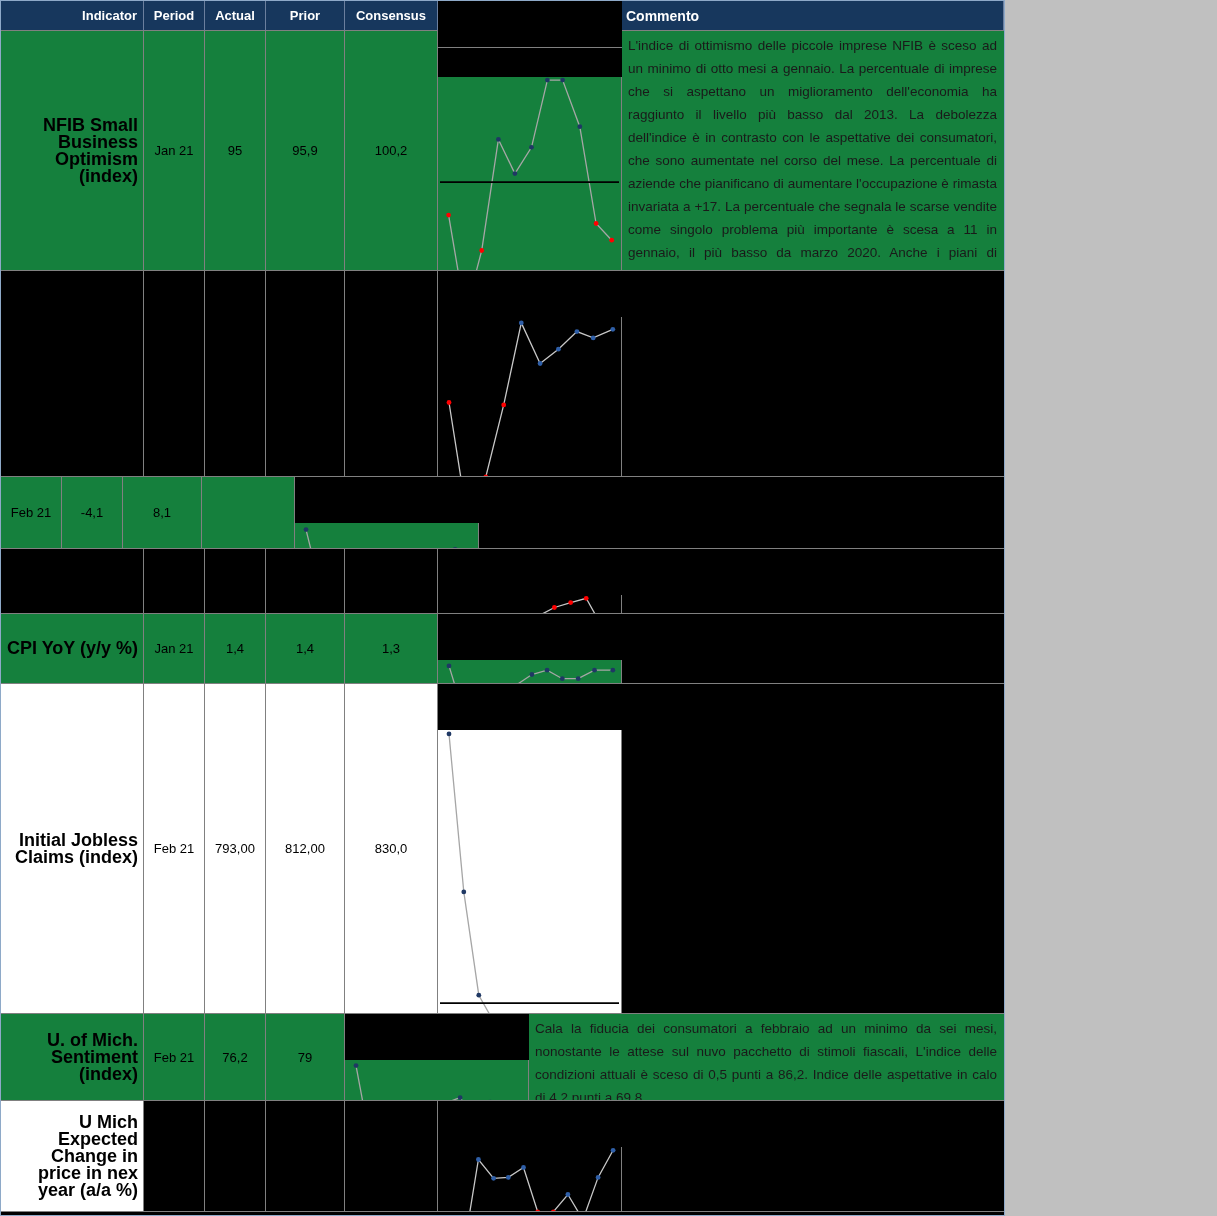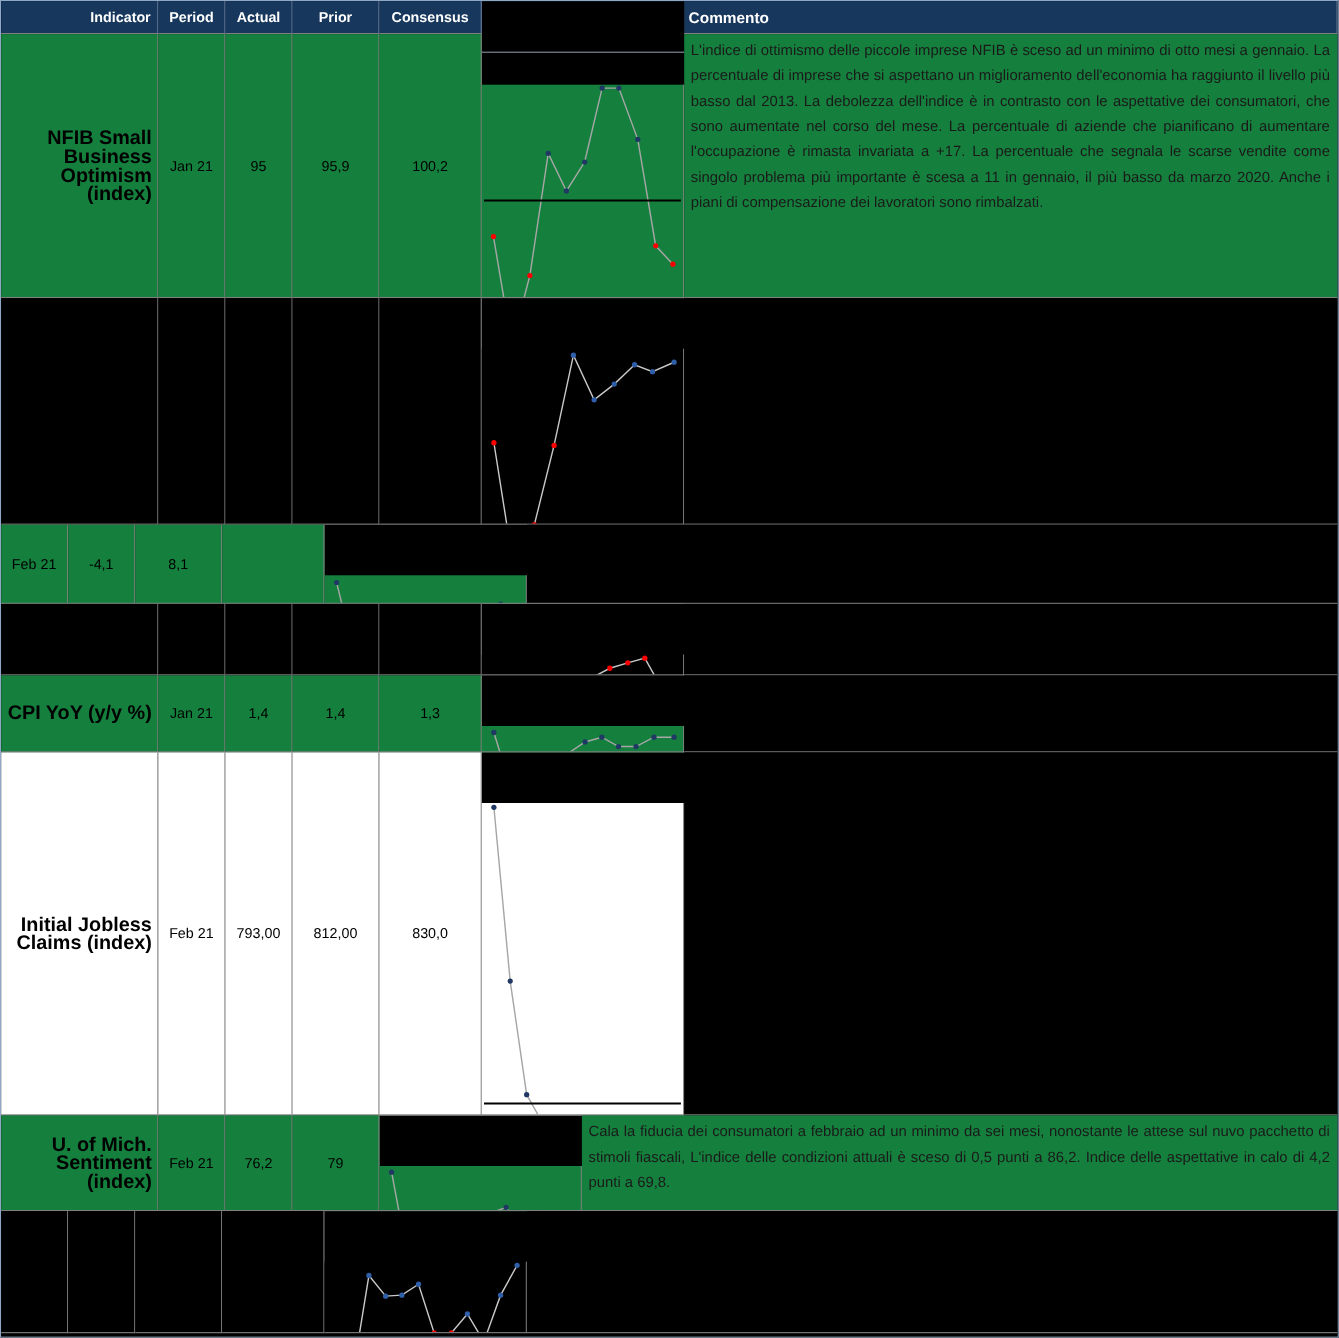--- a/index.html
+++ b/index.html
@@ -1,18 +1,18 @@
 <!DOCTYPE html>
 <html><head>
 <meta charset="utf-8">
 <style>
   * { margin:0; padding:0; box-sizing:border-box; }
   body { background:#c0c0c0; font-family:"Liberation Sans", sans-serif; }
   .sheet {
-    width:1217px; height:1216px; background:#000;
+    width:1005px; height:1216px; background:#000;
     border:1px solid #8EA9C8; position:relative; overflow:hidden;
   }
   .row { display:flex; width:100%; }
   .cell {
     border-right:1px solid #808080; border-bottom:1px solid #808080;
     display:flex; align-items:center; justify-content:center;
     overflow:hidden; position:relative;
   }
   .cell:last-child { border-right:none; }
   
@@ -248,20 +248,21 @@
           <circle cx="129.9" cy="58.3" r="2.4" fill="#FF0000"></circle>
           <circle cx="145.1" cy="42.1" r="2.4" fill="#1F3864"></circle>
           <circle cx="160.1" cy="49.4" r="2.4" fill="#1F3864"></circle>
           <circle cx="175.1" cy="60.6" r="2.4" fill="#FF0000"></circle>
         </svg>
       </div>
     <div class="cell c-com comment bg-gray">Cala la fiducia dei consumatori a febbraio ad un minimo da sei mesi, nonostante le attese sul nuvo pacchetto di stimoli fiascali,  L'indice delle condizioni attuali è sceso di 0,5 punti a 86,2. Indice delle aspettative in calo di 4,2 punti a 69,8.</div>
   </div>
 
   <div class="row r8">
+    <div class="cell c-ind ind bg-white">U Mich Expected Change in price in nex year (a/a %)</div>
     <div class="cell c-per val bg-black"></div>
     <div class="cell c-act val bg-black"></div>
     <div class="cell c-pri val bg-black"></div>
     <div class="cell c-con val bg-black"></div>
     <div class="cell c-tr spark bg-black">
         <svg width="183" height="110">
           <polyline points="9.7,98.5 24.9,107.4 40.4,12.5 55.6,31.3 70.3,30.4 85.5,20.5 99.7,64.8 115.3,64.8 129.9,47.5 144.9,72.7 160.1,30.4 175.1,3.3" fill="none" stroke="#C8C8C8" stroke-width="1.3"></polyline>
           <circle cx="9.7" cy="98.5" r="2.4" fill="#FF0000"></circle>
           <circle cx="24.9" cy="107.4" r="2.4" fill="#FF0000"></circle>
           <circle cx="40.4" cy="12.5" r="2.4" fill="#2F5FA8"></circle>

